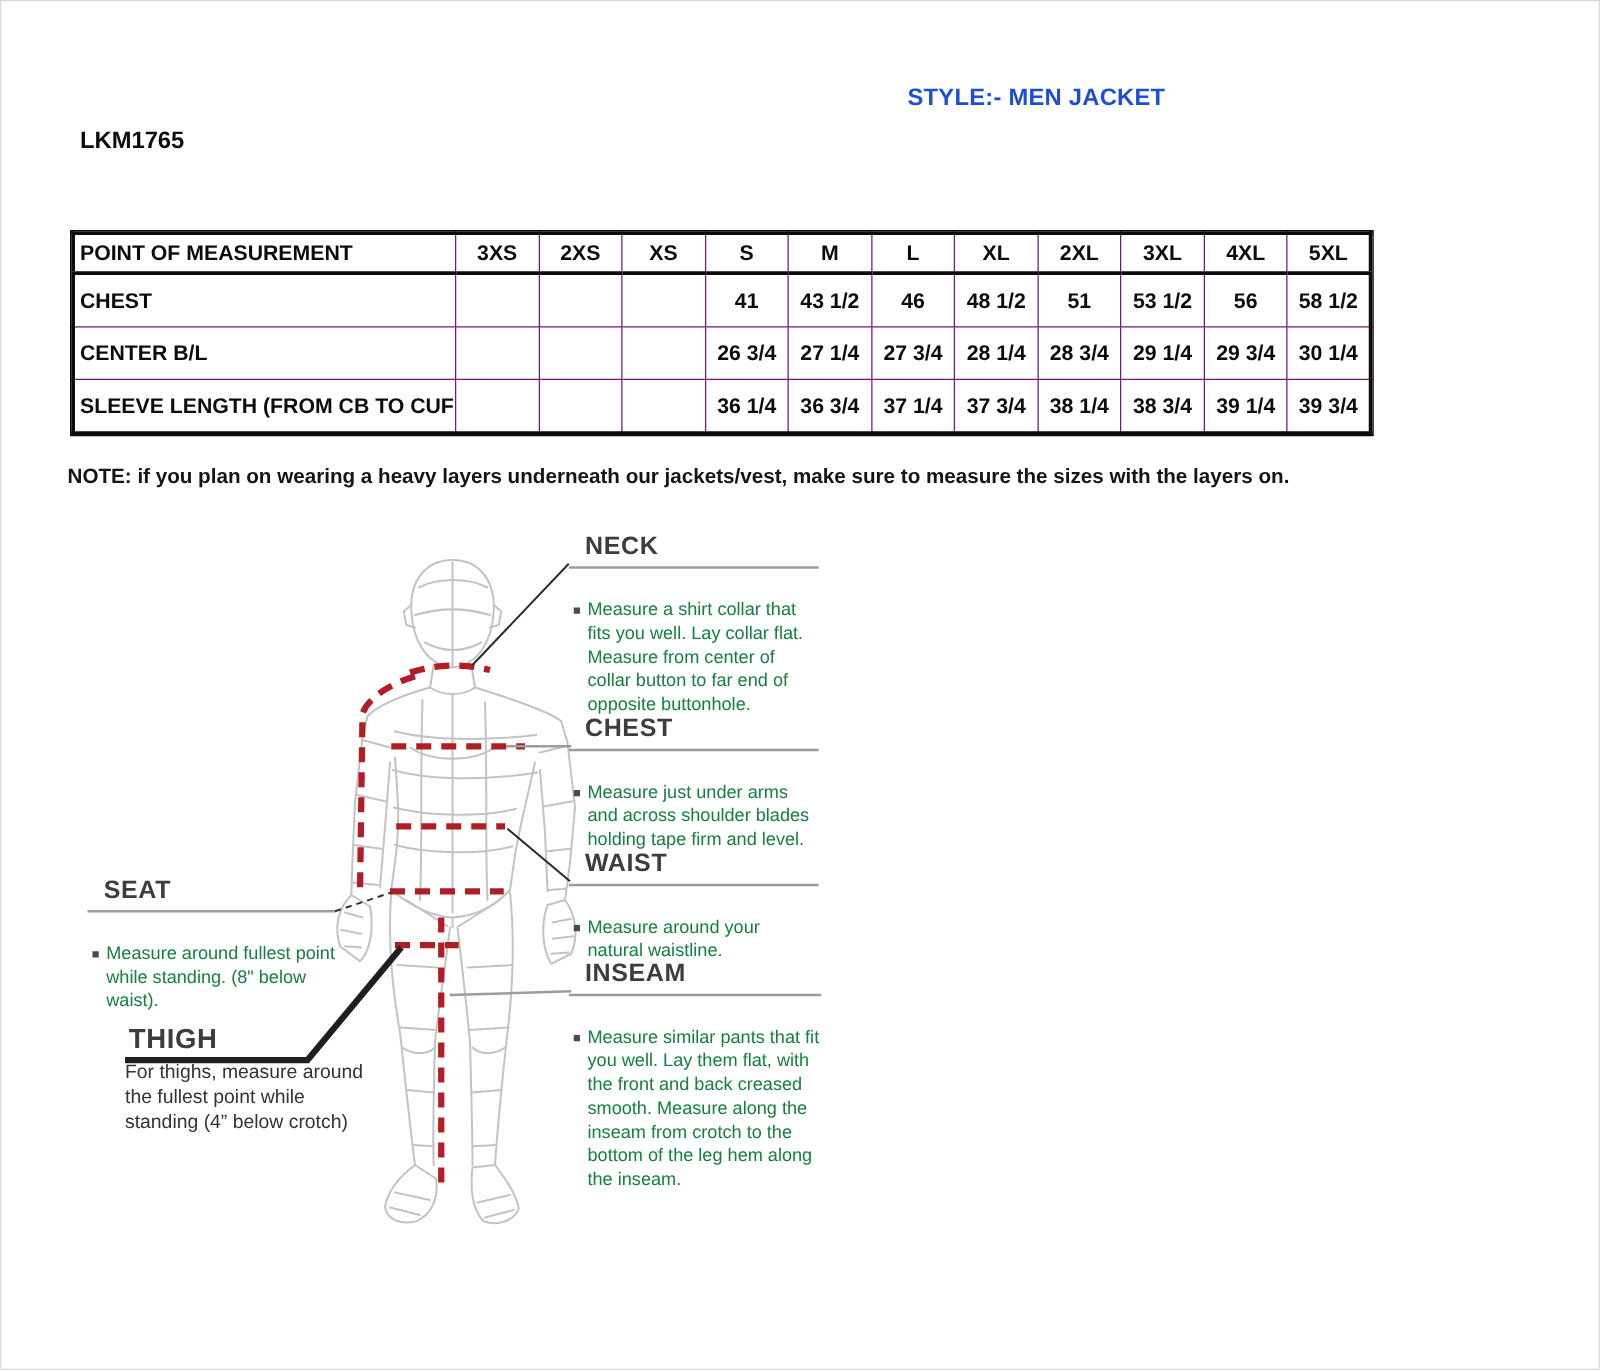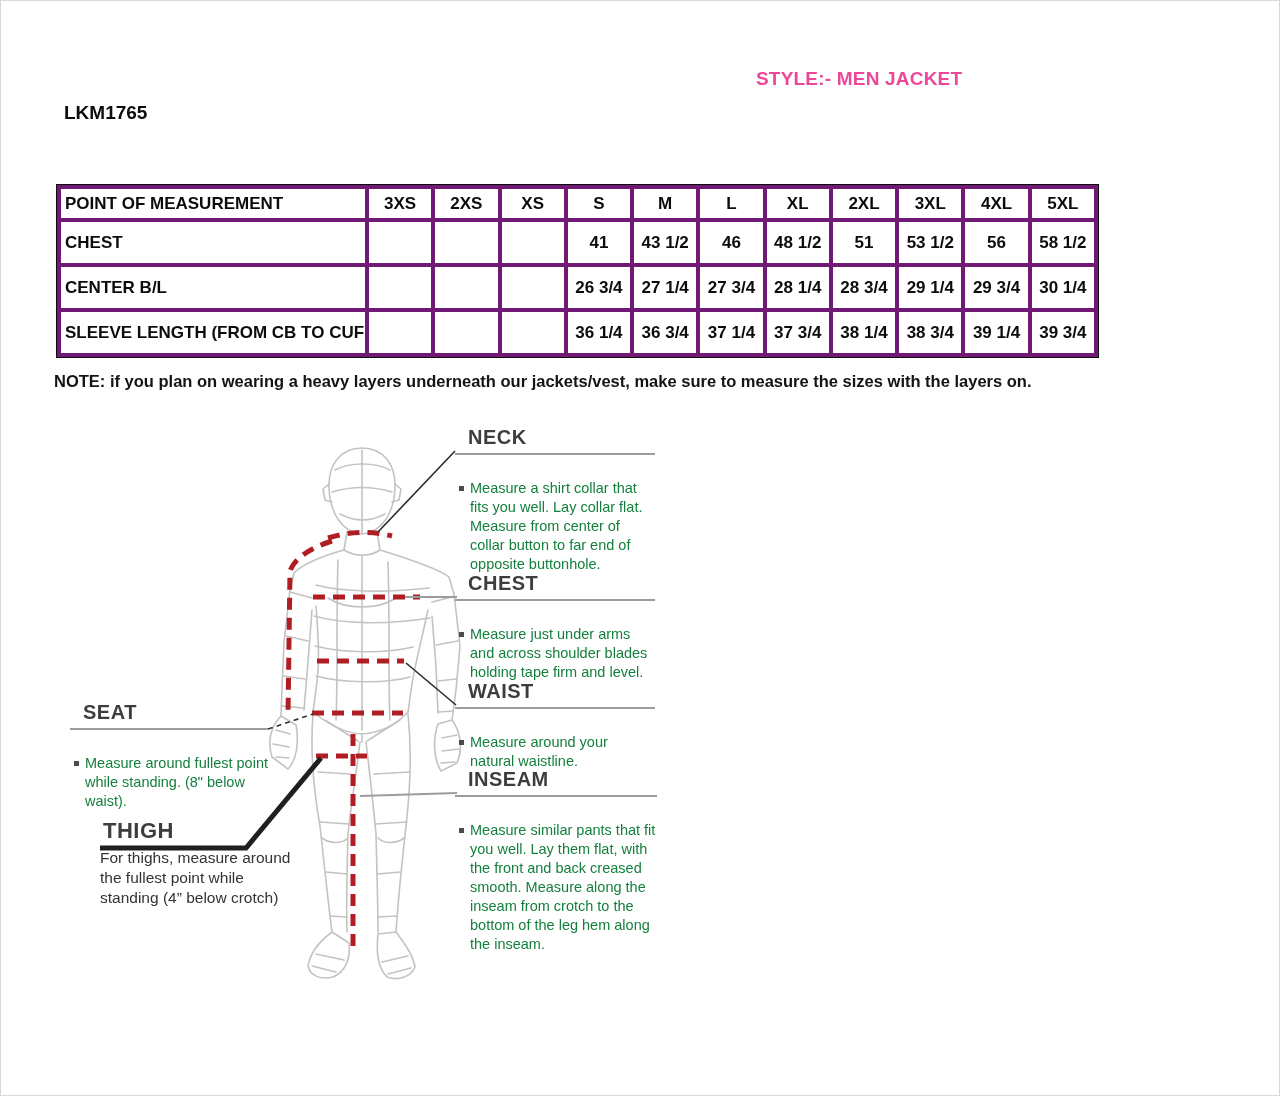--- a/index.html
+++ b/index.html
@@ -1,26 +1,26 @@
 <!DOCTYPE html>
 <html><head>
 <meta charset="utf-8">
 <style>
   html,body{margin:0;padding:0;background:#fff;}
   #page{position:relative;width:1280px;height:1096px;background:#fff;
         font-family:"Liberation Sans",sans-serif;color:#111;overflow:hidden;
         box-shadow:inset 0 0 0 1px #d9d9d9;}
   
-  .style-title{position:absolute;left:756px;top:68px;font-size:19px;font-weight:bold;
-               letter-spacing:.2px;color:#ec4899;text-align:center;}
+  .style-title{position:absolute;left:726px;top:68px;font-size:19px;font-weight:bold;
+               letter-spacing:.2px;color:#1d4ed8;text-align:center;}
   .sku{position:absolute;left:64px;top:102px;font-size:19px;font-weight:bold;color:#0d0d0d;}
   
   #size-table{position:absolute;left:57px;top:185px;width:1041px;border-collapse:collapse;
               table-layout:fixed;font-size:17px;font-weight:bold;color:#0c0c0c;}
-  #size-table th,#size-table td{border:4px solid #701a75;padding:0 4px;height:41px;
+  #size-table th,#size-table td{border:1px solid #701a75;padding:0 4px;height:41px;
               text-align:center;overflow:hidden;white-space:nowrap;}
   #size-table thead th{height:29px;border-bottom:3px solid #0c0c0c;text-align:center;}
   #size-table th.pom,#size-table td.pom{width:296px;text-align:left;}
   #size-table{border:3px solid #0c0c0c;outline:1px solid #0c0c0c;}
   
   .note{position:absolute;left:54px;top:372px;width:1000px;font-size:16.5px;
         font-weight:bold;color:#141414;}
   
   #diagram-svg{position:absolute;left:60px;top:420px;}
   .guide-block{position:absolute;}

